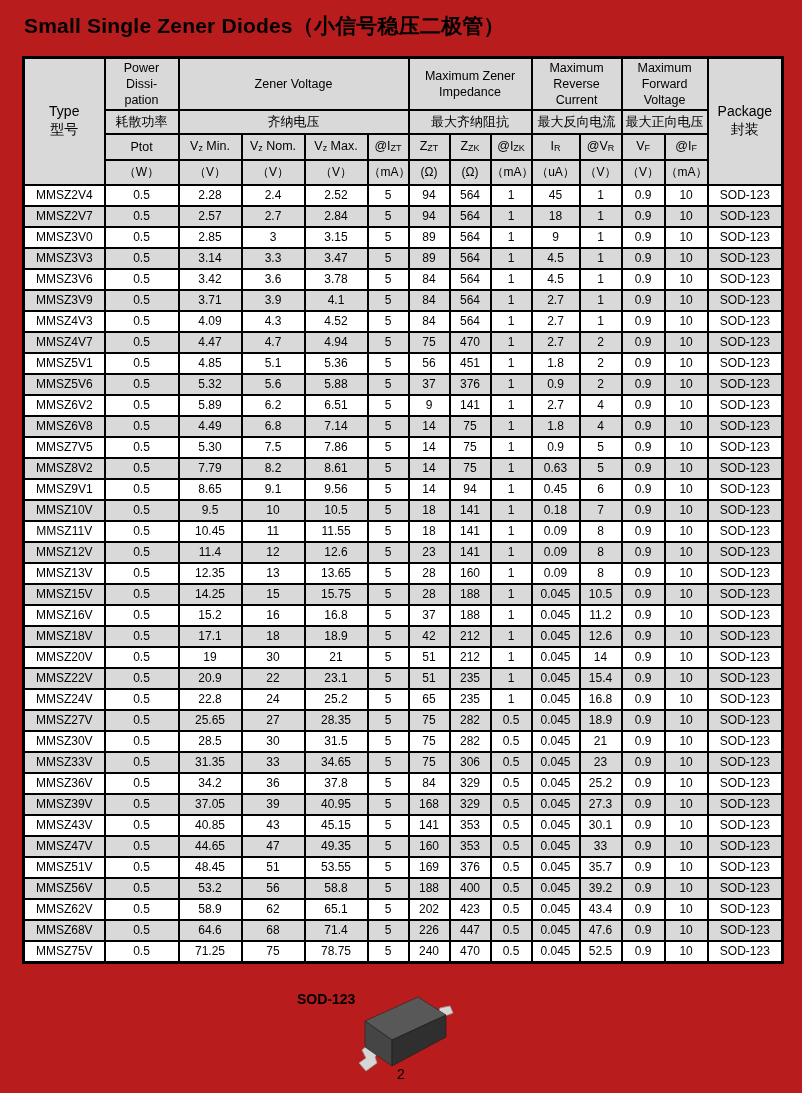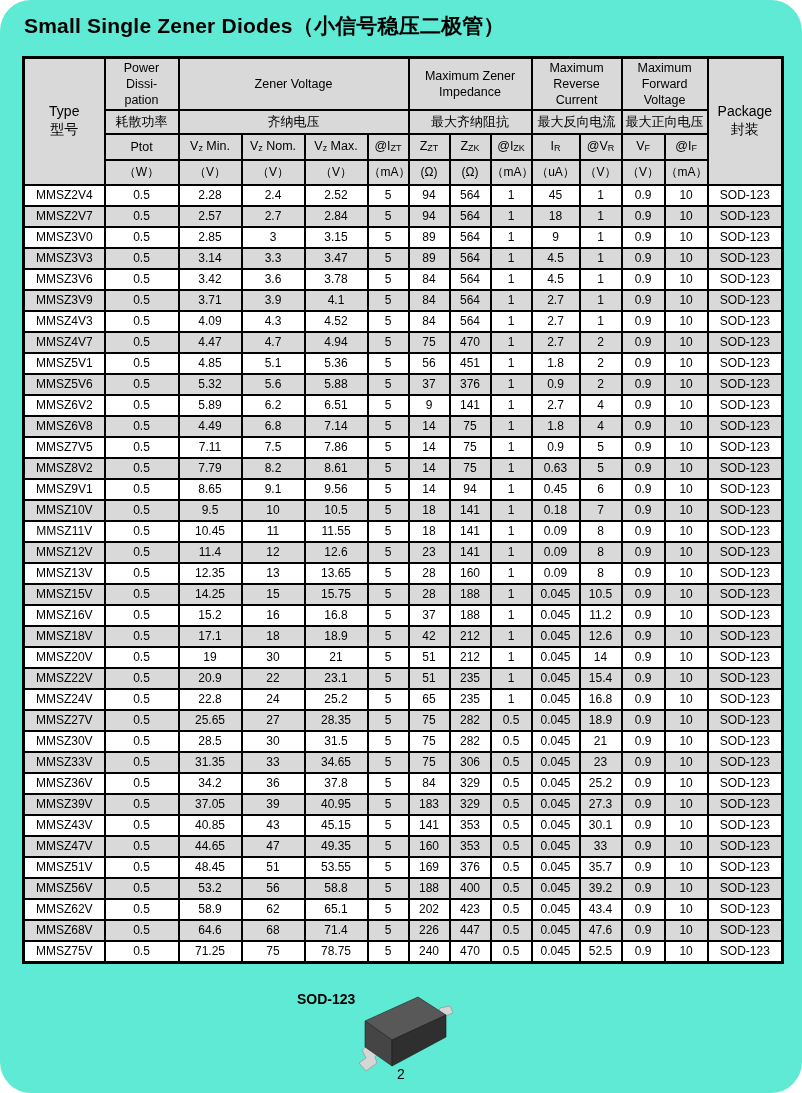--- a/index.html
+++ b/index.html
@@ -1,25 +1,24 @@
 <!DOCTYPE html>
 <html><head>
 <meta charset="utf-8">
 <style>
   * { margin: 0; padding: 0; box-sizing: border-box; }
   html, body { background: #ffffff; }
   .page {
     position: relative;
     width: 802px;
     height: 1093px;
-    background: #5eead4;
+    background: #b91c1c;
     font-family: "Liberation Sans", "DejaVu Sans", sans-serif;
     color: #000000;
     overflow: hidden;
-    border-radius: 31px;
   }
   .title {
     position: absolute;
     top: 12px;
     left: 24px;
     font-size: 21px;
     font-weight: bold;
     letter-spacing: 0.2px;
     white-space: nowrap;
   }
@@ -347,21 +346,21 @@
           <td>1</td>
           <td>1.8</td>
           <td>4</td>
           <td>0.9</td>
           <td>10</td>
           <td>SOD-123</td>
         </tr>
         <tr>
           <td>MMSZ7V5</td>
           <td>0.5</td>
-          <td>7.11</td>
+          <td>5.30</td>
           <td>7.5</td>
           <td>7.86</td>
           <td>5</td>
           <td>14</td>
           <td>75</td>
           <td>1</td>
           <td>0.9</td>
           <td>5</td>
           <td>0.9</td>
           <td>10</td>
@@ -623,21 +622,21 @@
           <td>10</td>
           <td>SOD-123</td>
         </tr>
         <tr class="alt">
           <td>MMSZ39V</td>
           <td>0.5</td>
           <td>37.05</td>
           <td>39</td>
           <td>40.95</td>
           <td>5</td>
-          <td>183</td>
+          <td>168</td>
           <td>329</td>
           <td>0.5</td>
           <td>0.045</td>
           <td>27.3</td>
           <td>0.9</td>
           <td>10</td>
           <td>SOD-123</td>
         </tr>
         <tr>
           <td>MMSZ43V</td>

